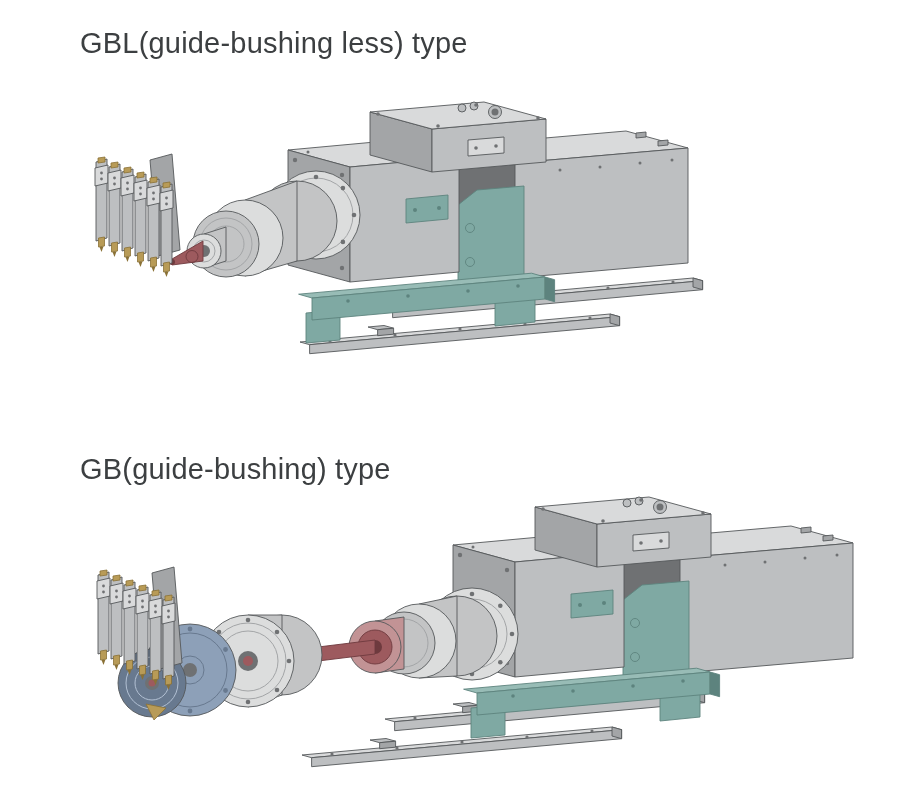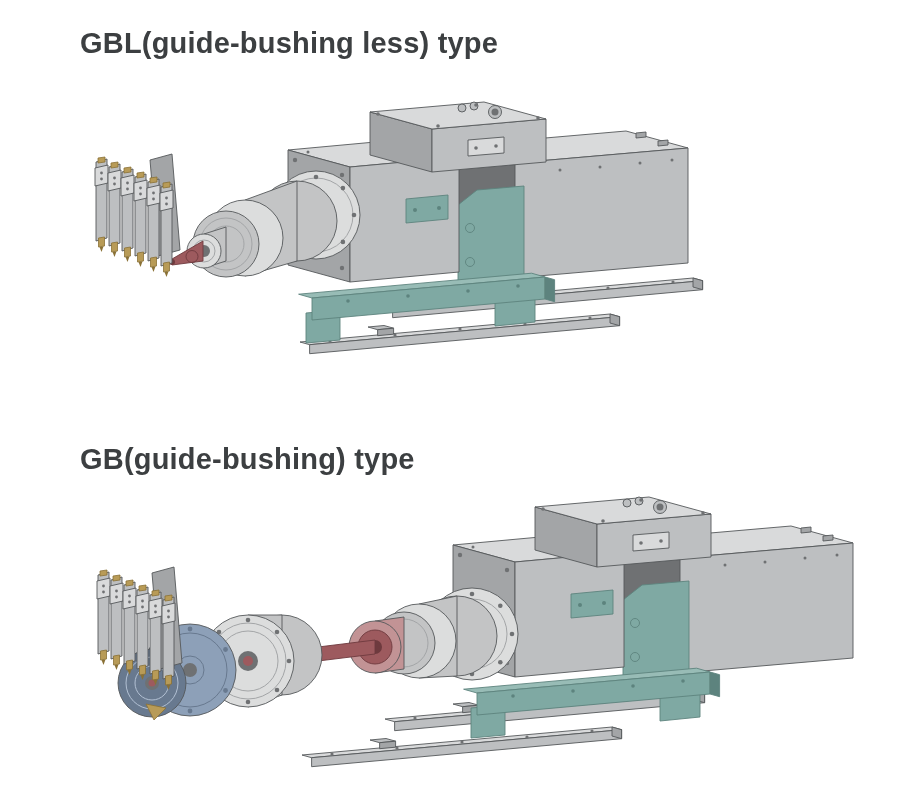--- a/index.html
+++ b/index.html
@@ -1,21 +1,21 @@
 <!DOCTYPE html>
 <html style="--heading-text: #3c3f41; --page-bg: #ffffff; --body-light: #d9dadb; --body-mid: #bdbfc1; --body-dark: #a3a5a7; --body-deep: #6f7173; --outline: #55585a; --teal: #7fa9a3; --teal-dark: #5d837e; --teal-light: #98bcb6; --spindle-light: #dcdddd; --spindle-mid: #c3c4c5; --rose: #c29395; --shaft-red: #9d5a5e; --shaft-red-dark: #6e3a3e; --bushing-blue: #8da0b8; --bushing-blue-dark: #68798f; --bushing-blue-light: #b3c1d4; --brass: #b89b57; --brass-dark: #8a7136;"><head>
 <meta charset="utf-8">
 <style>
   html,body{margin:0;padding:0;background:#ffffff;}
   .canvas{position:relative;width:900px;height:800px;background:var(--page-bg,#fff);
           font-family:"Liberation Sans",sans-serif;overflow:hidden;}
   .section-title{position:absolute;left:80px;font-size:29px;line-height:34px;
-                 color:var(--heading-text,#3c3f41);letter-spacing:.2px;font-weight:700;}
+                 color:var(--heading-text,#3c3f41);letter-spacing:.2px;font-weight:400;}
   #title-gbl{top:26px}
-  #title-gb{top:442px}
+  #title-gb{top:452px}
   svg.scene{position:absolute;left:0;top:0;width:900px;height:800px;}
   
   .f-light{fill:var(--body-light)} .f-mid{fill:var(--body-mid)} .f-dark{fill:var(--body-dark)}
   .f-deep{fill:var(--body-deep)}
   .f-teal{fill:var(--teal)} .f-teal-l{fill:var(--teal-light)} .f-teal-dk{fill:var(--teal-dark)}
   .f-sp-l{fill:var(--spindle-light)} .f-sp-m{fill:var(--spindle-mid)}
   .f-rose{fill:var(--rose)} .f-red{fill:var(--shaft-red)} .f-red-d{fill:var(--shaft-red-dark)}
   .f-blue{fill:var(--bushing-blue)} .f-blue-d{fill:var(--bushing-blue-dark)} .f-blue-l{fill:var(--bushing-blue-light)}
   .f-brass{fill:var(--brass)} .f-brass-d{fill:var(--brass-dark)}
   

